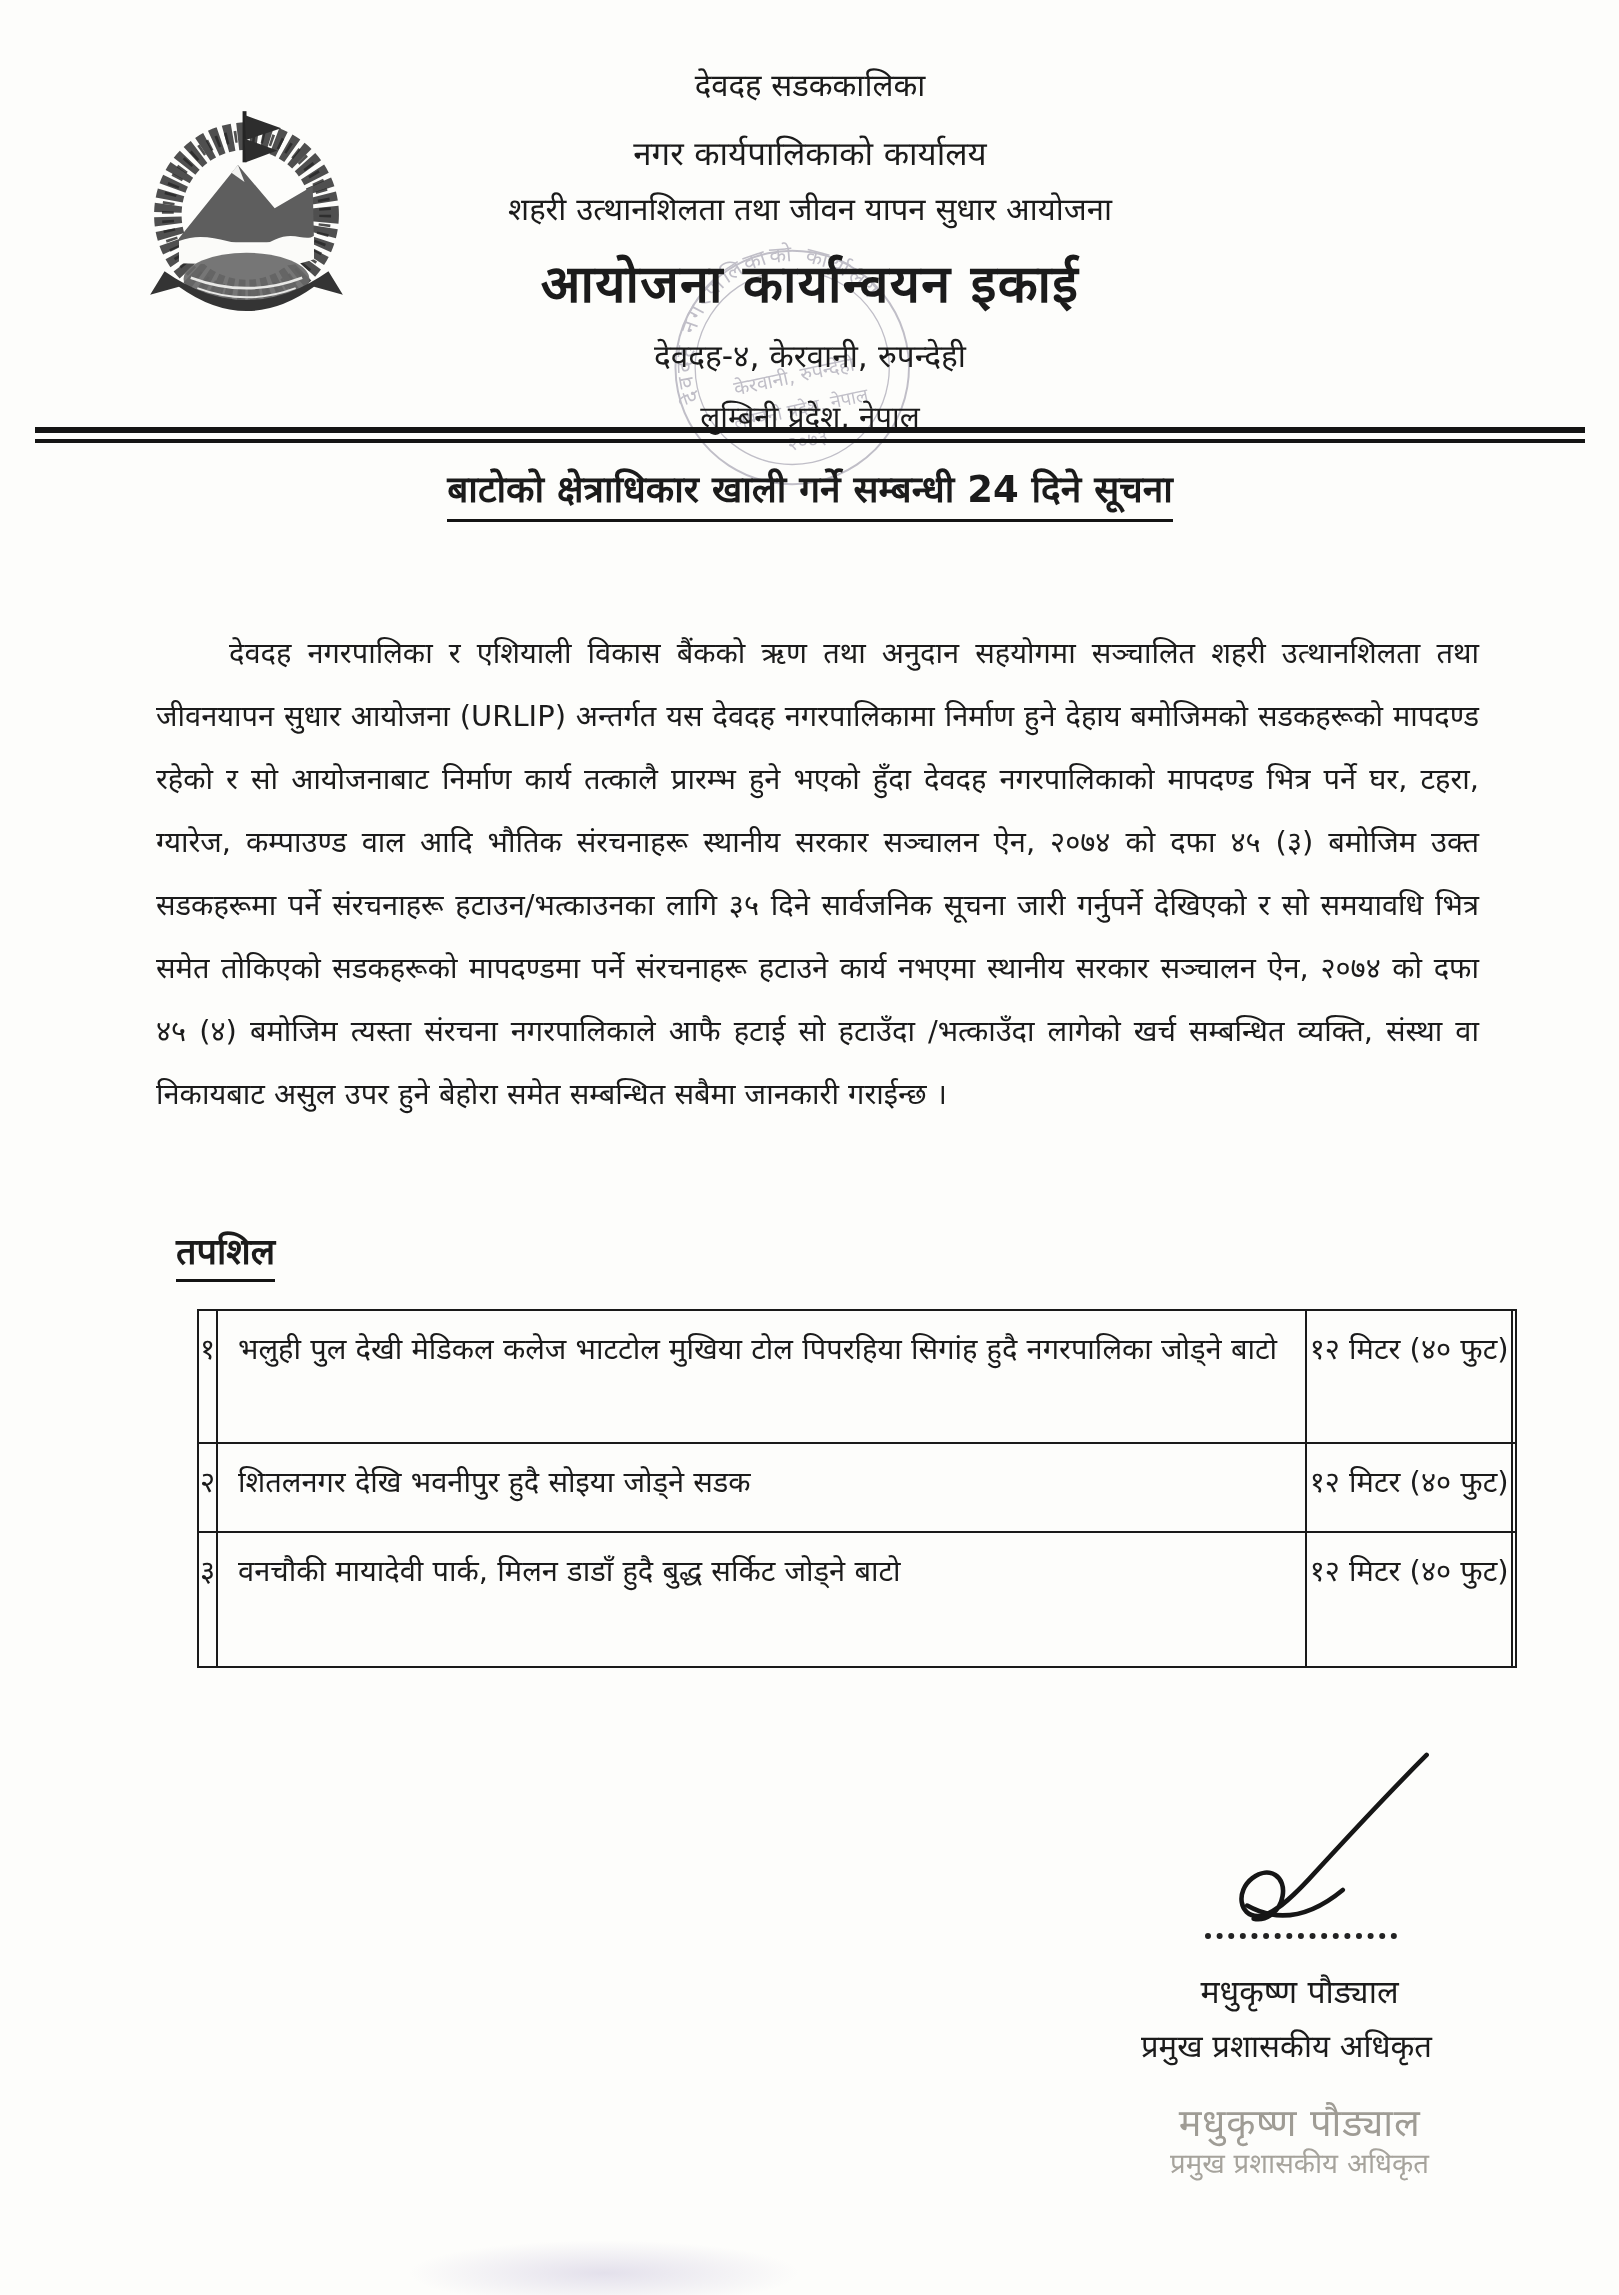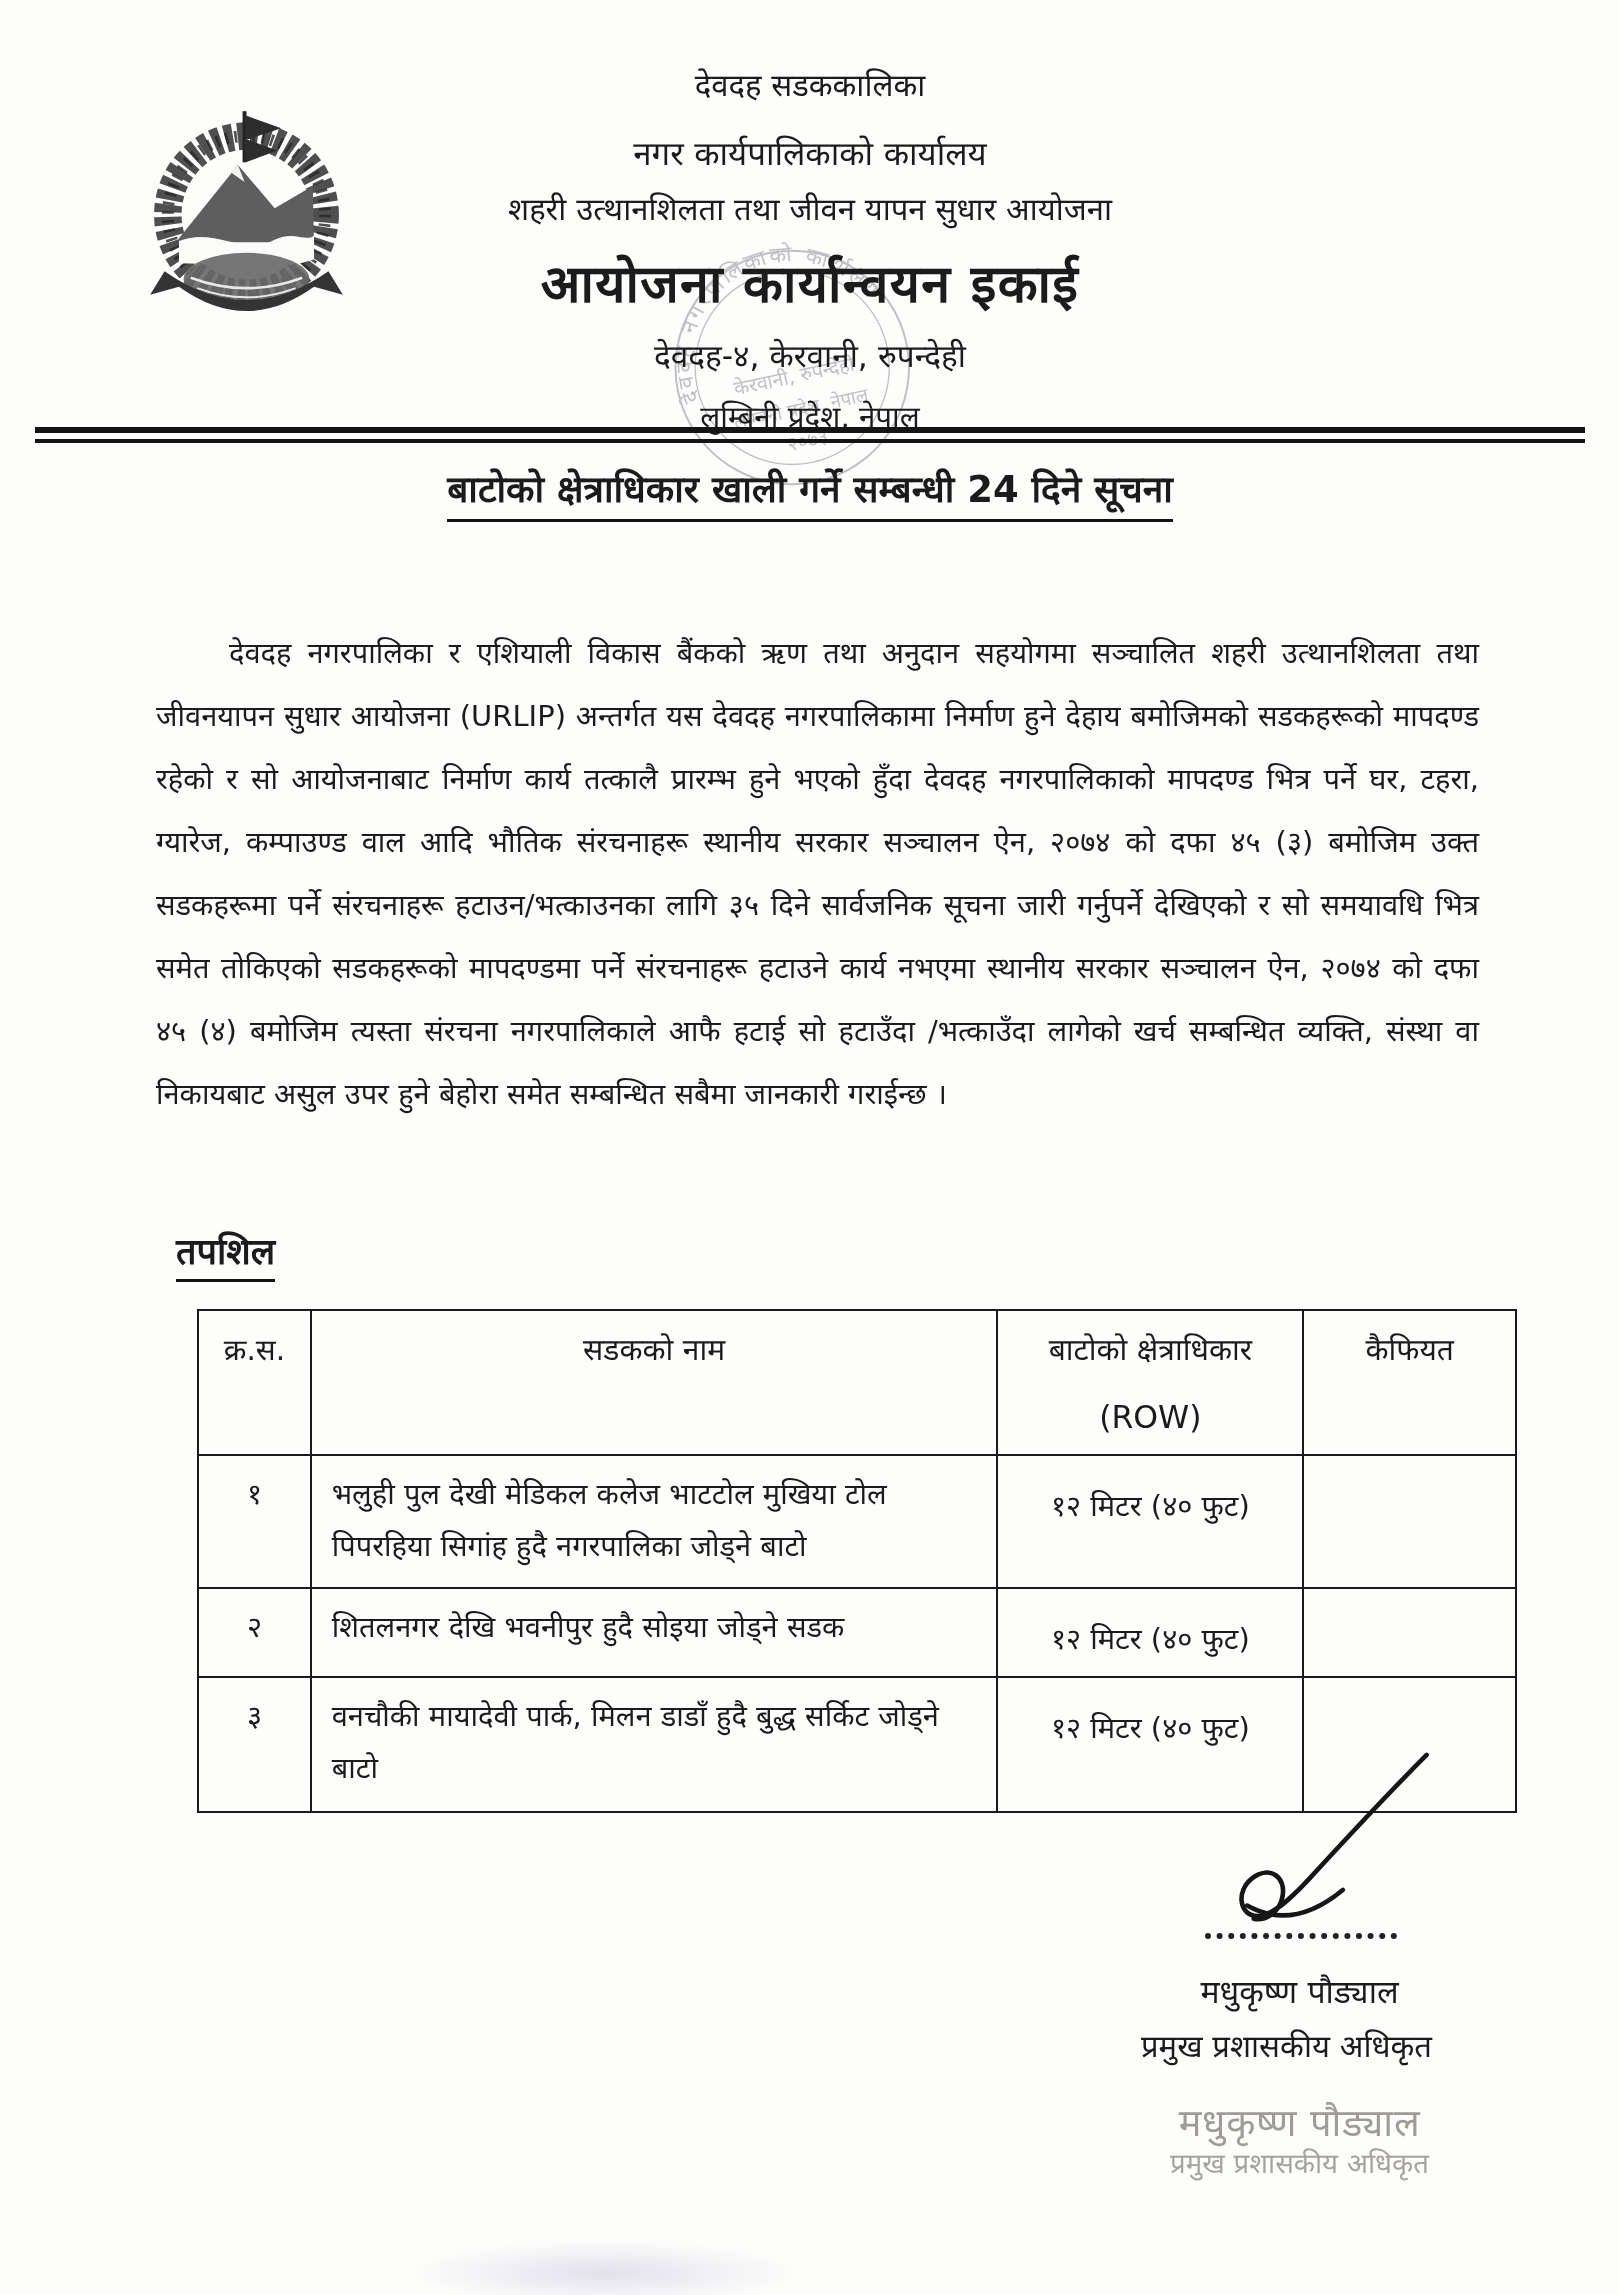--- a/index.html
+++ b/index.html
@@ -44,21 +44,21 @@
   
   table.roads { position:absolute; top:1309px; left:197px; width:1320px; border-collapse:collapse; z-index:3; }
   table.roads th, table.roads td { border:2.6px solid #1a1a1a; font-weight:normal; }
   th.h-sn     { width:110px;  font-size:29.5px; text-align:center; vertical-align:top; padding-top:17px; }
   th.h-road   { width:693px; font-size:30px; text-align:center; vertical-align:top; padding-top:17px; }
   th.h-row    { width:306px;  font-size:30px; text-align:center; vertical-align:top; padding-top:17px; height:125px; }
   th.h-rem    { width:211px;  font-size:30px; text-align:center; vertical-align:top; padding-top:17px; }
   th .row-sub { display:block; margin-top:30px; font-size:31.5px; }
   td.c-sn  { text-align:center; vertical-align:top; font-size:29px; padding-top:17px; }
   td.c-road{ text-align:left; vertical-align:top; font-size:29px; line-height:52px; padding:11.8px 14.4px 11.8px 19.7px; }
-  td.c-row { text-align:center; vertical-align:top; font-size:29px; padding-top:29px; }
+  td.c-row { text-align:center; vertical-align:top; font-size:29px; padding-top:17px; }
   td.c-rem { }
   tr.r1 { height:133px; } tr.r2 { height:89px; } tr.r3 { height:135px; }
 
   
   .signature-svg { position:absolute; left:1209px; top:1751px; z-index:3; }
   .dotline { position:absolute; left:1205px; top:1933px; width:192px; height:0; border-bottom:6.6px dotted #222; z-index:3; }
   .sig-name { position:absolute; top:1969px; left:1037px; width:525px; text-align:center; font-size:32px; z-index:3; }
   .sig-post { position:absolute; top:2024px; left:1011px; width:551px; text-align:center; font-size:31px; z-index:3; }
   .stamp-name {
     position:absolute; top:2095px; left:1024px; width:551px; text-align:center;
@@ -137,29 +137,20 @@
   </div>
 
   <div class="body-para">देवदह नगरपालिका र एशियाली विकास बैंकको ऋण तथा अनुदान सहयोगमा सञ्चालित शहरी उत्थानशिलता तथा जीवनयापन सुधार आयोजना (URLIP) अन्तर्गत यस देवदह नगरपालिकामा निर्माण हुने देहाय बमोजिमको सडकहरूको मापदण्ड रहेको र सो आयोजनाबाट निर्माण कार्य तत्कालै प्रारम्भ हुने भएको हुँदा देवदह नगरपालिकाको मापदण्ड भित्र पर्ने घर, टहरा, ग्यारेज, कम्पाउण्ड वाल आदि भौतिक संरचनाहरू स्थानीय सरकार सञ्चालन ऐन, २०७४ को दफा ४५ (३) बमोजिम उक्त सडकहरूमा पर्ने संरचनाहरू हटाउन/भत्काउनका लागि ३५ दिने सार्वजनिक सूचना जारी गर्नुपर्ने देखिएको र सो समयावधि भित्र समेत तोकिएको सडकहरूको मापदण्डमा पर्ने संरचनाहरू हटाउने कार्य नभएमा स्थानीय सरकार सञ्चालन ऐन, २०७४ को दफा ४५ (४) बमोजिम त्यस्ता संरचना नगरपालिकाले आफै हटाई सो हटाउँदा /भत्काउँदा लागेको खर्च सम्बन्धित व्यक्ति, संस्था वा निकायबाट असुल उपर हुने बेहोरा समेत सम्बन्धित सबैमा जानकारी गराईन्छ ।</div>
 
   <div class="tapashil">
     <span>तपशिल</span>
   </div>
 
   <table class="roads">
     <tbody>
-        <tr>
-      <th class="h-sn">क्र.स.</th>
-      <th class="h-road">सडकको नाम</th>
-      <th class="h-row">
-        <span>बाटोको क्षेत्राधिकार</span>
-        <span class="row-sub">(ROW)</span>
-      </th>
-      <th class="h-rem">कैफियत</th>
-    </tr>
     <tr class="r1">
       <td class="c-sn">१</td>
       <td class="c-road">भलुही पुल देखी मेडिकल कलेज भाटटोल मुखिया टोल पिपरहिया सिगांह हुदै नगरपालिका जोड्ने बाटो</td>
       <td class="c-row">१२ मिटर (४० फुट)</td>
       <td class="c-rem"></td>
     </tr>
     <tr class="r2">
       <td class="c-sn">२</td>
       <td class="c-road">शितलनगर देखि भवनीपुर हुदै सोइया जोड्ने सडक</td>
       <td class="c-row">१२ मिटर (४० फुट)</td>

